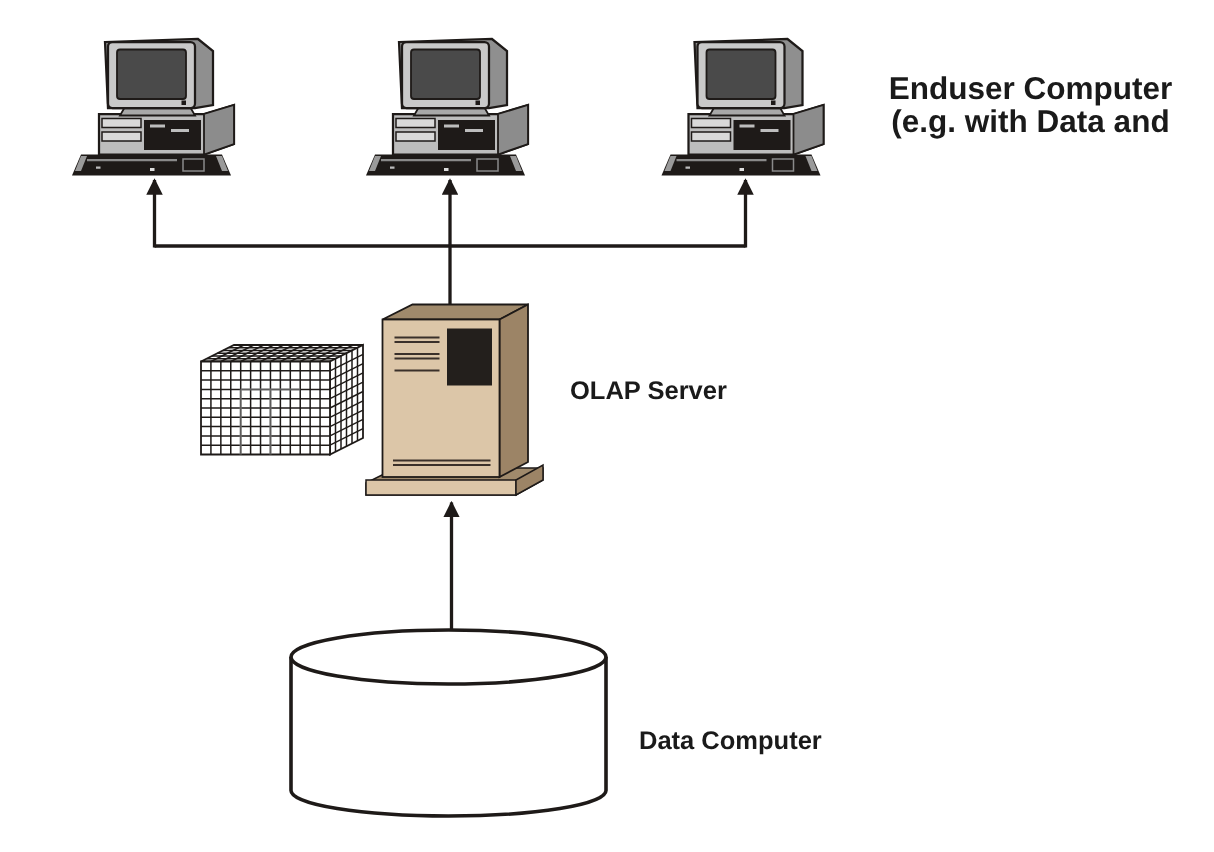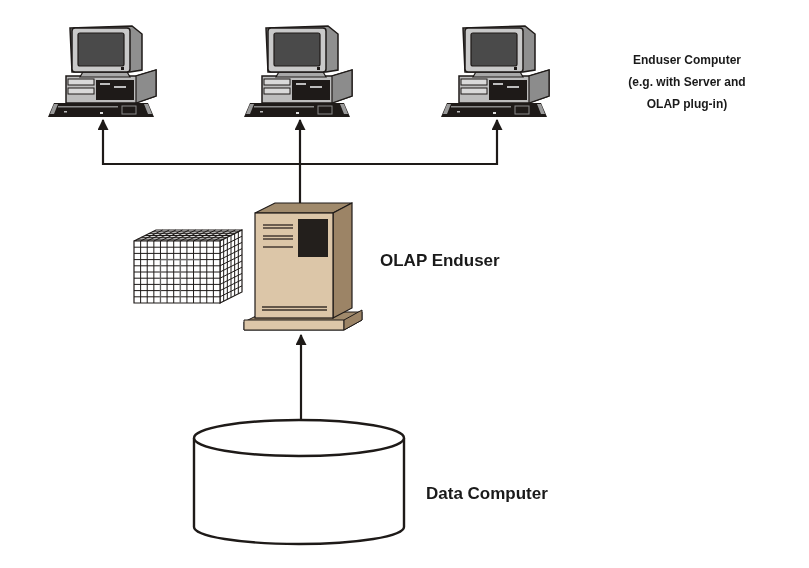--- a/index.html
+++ b/index.html
@@ -1,21 +1,21 @@
 <!DOCTYPE html>
 <html><head>
 <meta charset="utf-8">
 <style>
   html, body { margin: 0; padding: 0; background: #ffffff; }
   body { width: 809px; height: 568px; position: relative; overflow: hidden;
          font-family: "Liberation Sans", sans-serif; }
   #canvas { position: absolute; left: 0; top: 0; }
   .label { position: absolute; font-weight: bold; color: #1a1a1a;
            font-family: "Liberation Sans", sans-serif; font-size: 17px; line-height: 22px; }
-  .label-enduser { left: 574px; top: 49px; width: 226px; text-align: center; font-size: 12px; }
+  .label-enduser { left: 574px; top: 49px; width: 226px; text-align: center; font-size: 21px; }
   .label-enduser div { white-space: nowrap; }
   .label-olap { left: 380px; top: 250px; }
   .label-dw { left: 426px; top: 483px; }
 </style>
 </head>
 <body>
 
 <svg id="canvas" width="809" height="568" viewBox="0 0 809 568" xmlns="http://www.w3.org/2000/svg">
   <defs>
 
@@ -155,17 +155,16 @@
   <line x1="301" y1="424" x2="301" y2="335" stroke="#1e1a18" stroke-width="2.2" marker-end="url(#arrowhead)"></line>
 
   <g stroke="#1e1a18" stroke-width="2.4" fill="#ffffff">
     <path d="M194,438 L194,527 A105,17 0 0 0 404,527 L404,438"></path>
     <ellipse cx="299" cy="438" rx="105" ry="18"></ellipse>
   </g>
 </svg>
 
 <div class="label label-enduser">
   <div>Enduser Computer</div>
-  <div>(e.g. with Server and</div>
-  <div>OLAP plug-in)</div>
+  <div>(e.g. with Data and</div>
 </div>
-<div class="label label-olap">OLAP Enduser</div>
+<div class="label label-olap">OLAP Server</div>
 <div class="label label-dw">Data Computer</div>
 
 </body></html>

